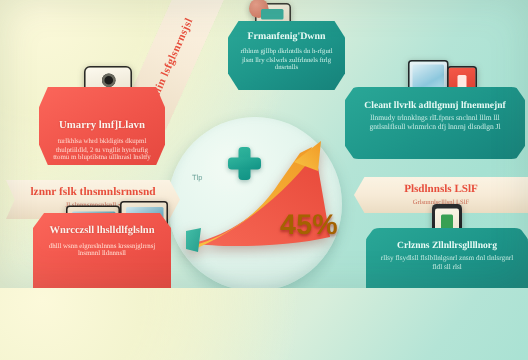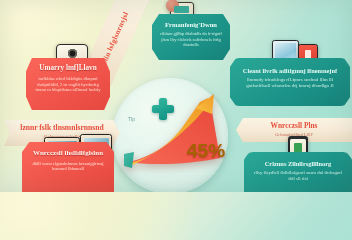--- a/index.html
+++ b/index.html
@@ -50,21 +50,21 @@
   .card .b{text-align:center;line-height:1.22;}
 
   .coral{background:linear-gradient(150deg,#F4685C 0%, #E9564C 55%, #DE4A41 100%);}
   .teal{background:linear-gradient(150deg,#2FA596 0%, #219287 58%, #1B8179 100%);}
 
   
   #card-left{
     left:26px;top:58px;width:84px;height:52px;
     clip-path:polygon(7% 0,93% 0,100% 26%,100% 74%,93% 100%,7% 100%,0 74%,0 26%);
   }
-  #card-left .h{color:#FFF2EC;font-size:7.2px;margin-top:7px;
+  #card-left .h{color:#FFF2EC;font-size:7.2px;margin-top:22px;
     text-shadow:0 .6px .8px rgba(120,25,20,.5);}
   #card-left .b{color:#FFE3DA;font-size:4.6px;margin:3px 7px 0;opacity:.93;}
 
   
   #card-bottomleft{
     left:22px;top:142px;width:92px;height:50px;
     clip-path:polygon(8% 0,92% 0,100% 20%,100% 100%,0 100%,0 20%);
   }
   #card-bottomleft .h{color:#FFF2EC;font-size:7px;margin-top:8px;
     text-shadow:0 .6px .8px rgba(120,25,20,.5);}
@@ -258,21 +258,21 @@
     </div>
   <div class="ico" id="icon-phone-red">
       <span class="mark"></span>
     </div>
   <div class="card teal" id="card-right">
     <div class="h">Cleant llvrlk adltlgmnj lfnemnejnf</div>
     <div class="b">llnmudy trlnnklngs rlLfpnrs snclnnl lllm lll gntlsnlflsull wlnmrlcn dfj lnnrnj dlsndlgn Jl</div>
   </div>
 
   <div class="ribbon" id="ribbon-right">
-    <div class="t">Wnrcczsll Plns</div>
+    <div class="t">Plsdlnnsls LSlF</div>
     <div class="s">Grlsnnnlsclllsnl LSlF</div>
   </div>
 
   <div class="ico" id="icon-phone-doc">
     <span class="sc"></span>
       <span class="fig"></span>
       <span class="bar"></span>
   </div>
   <div class="card teal" id="card-bottomright">
     <div class="h">Crlznns Zllnllrsgllllnorg</div>

